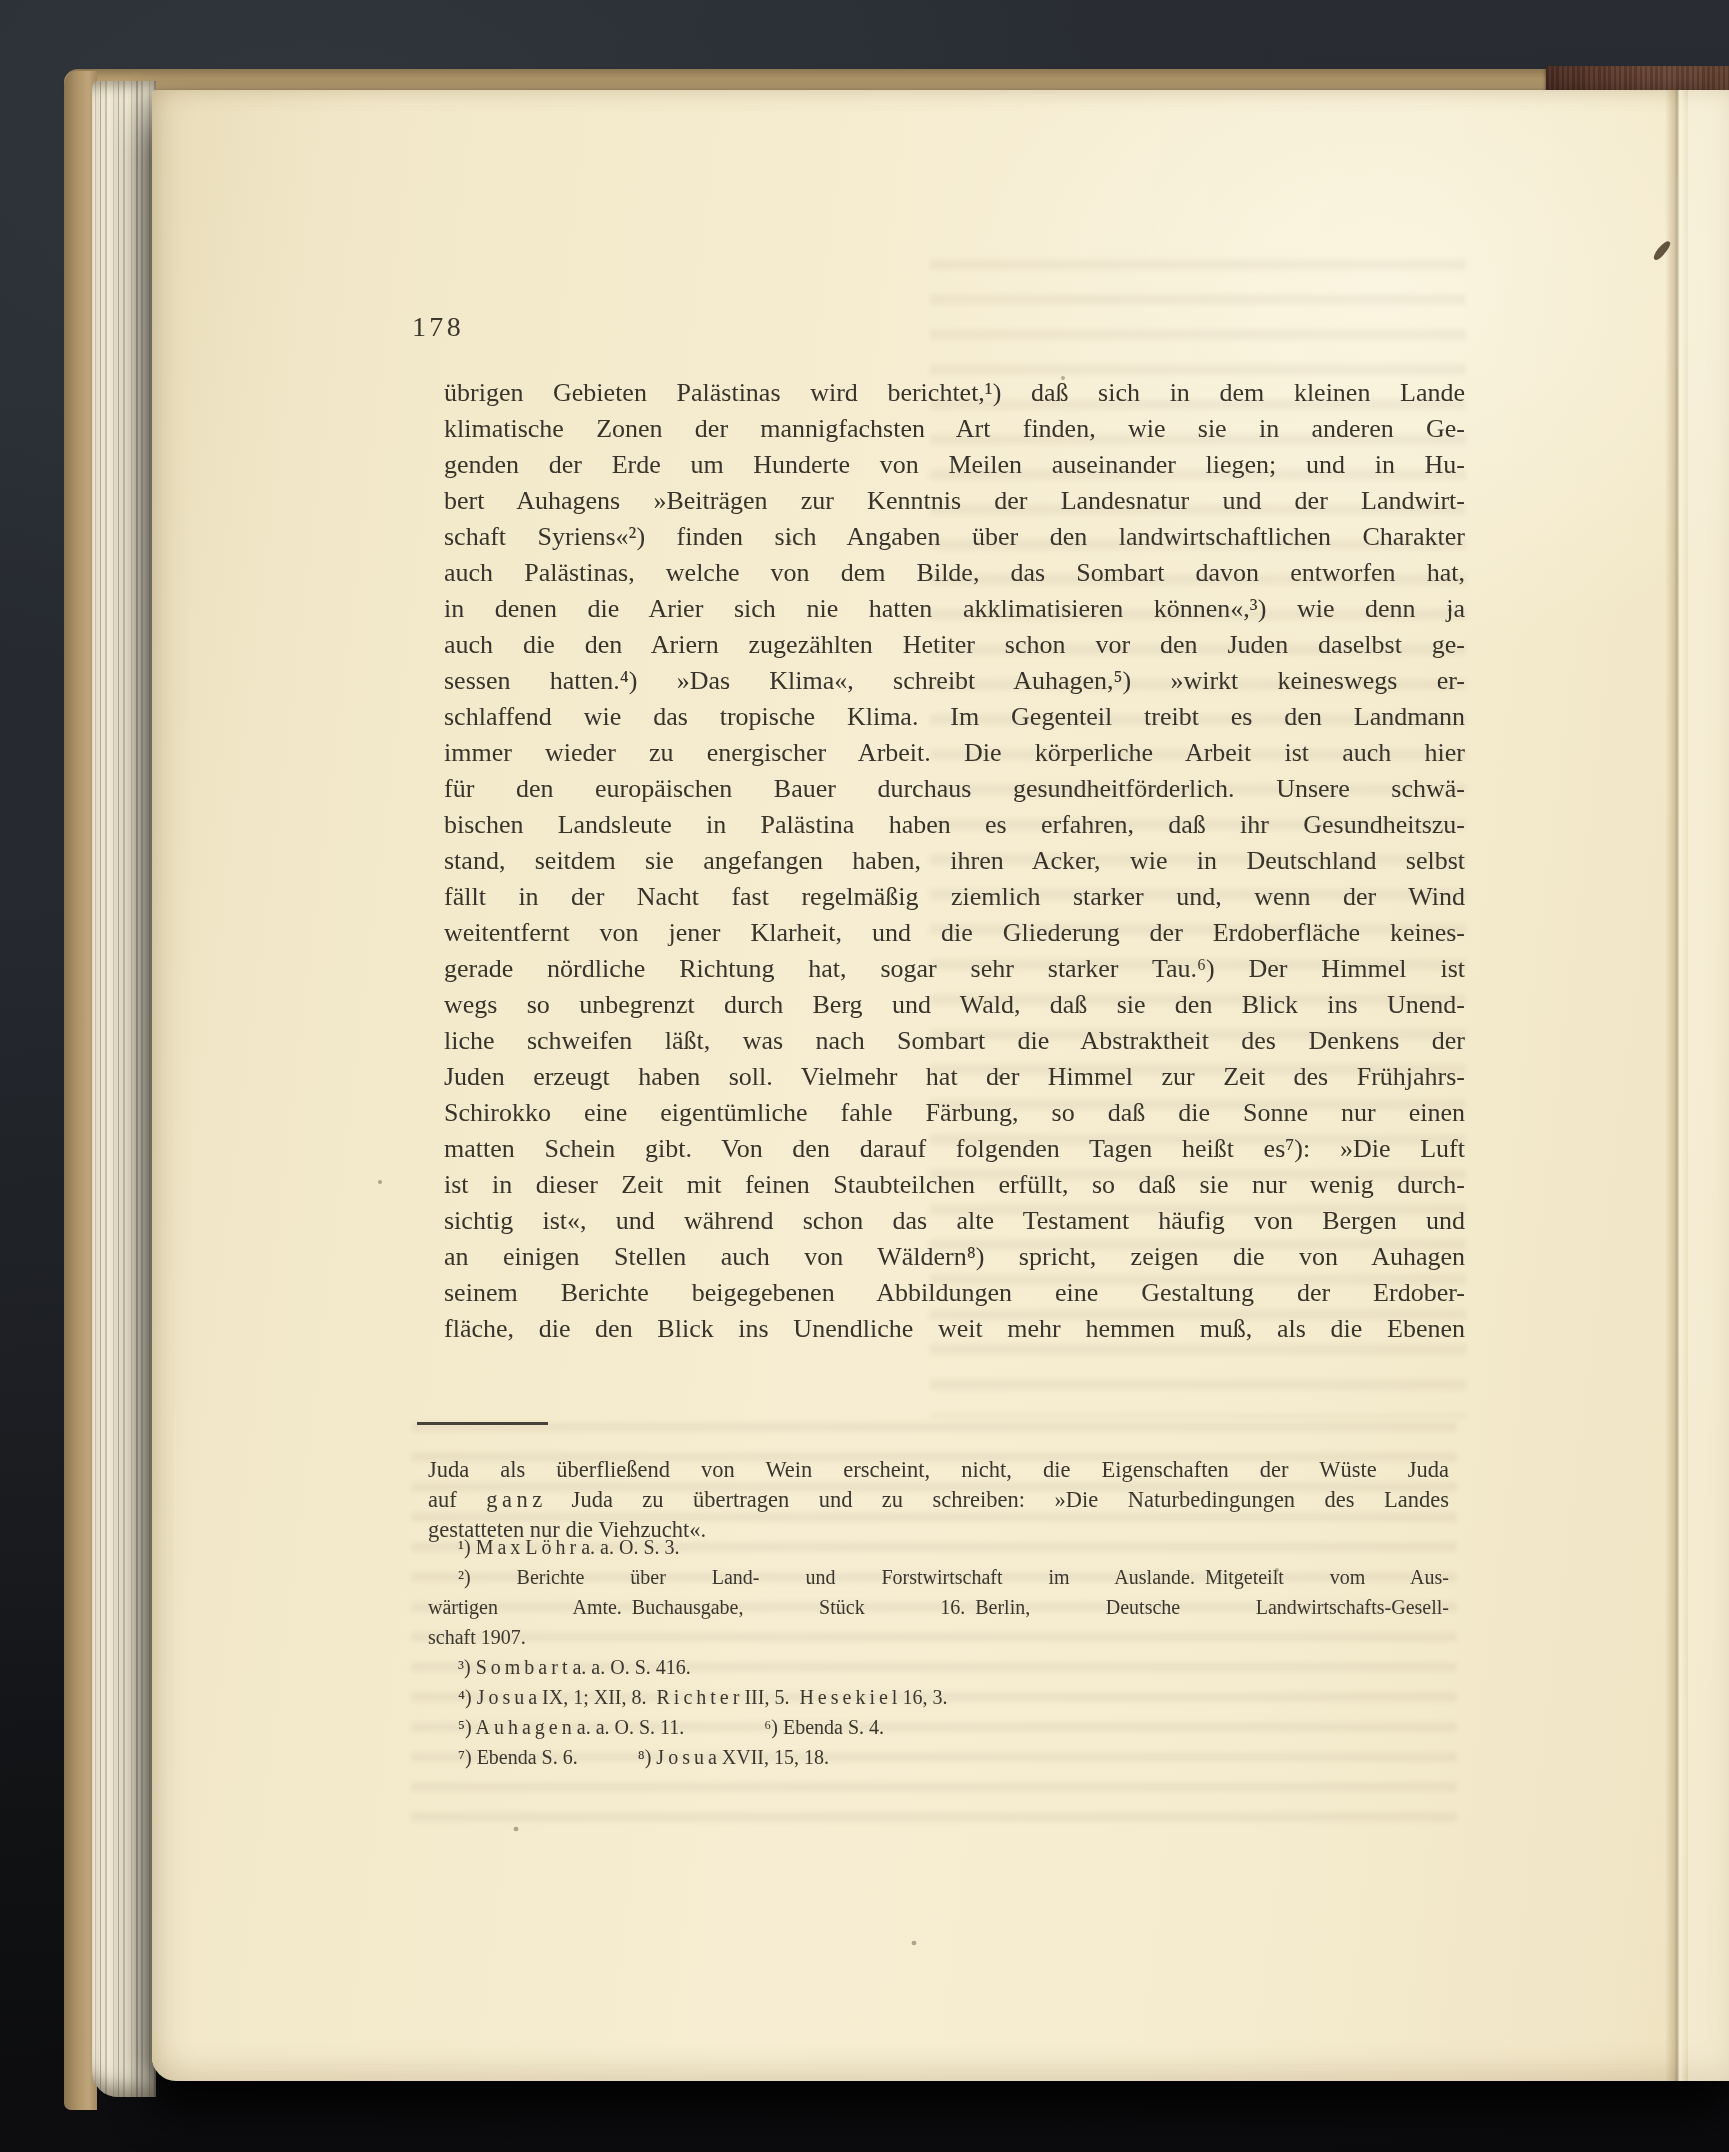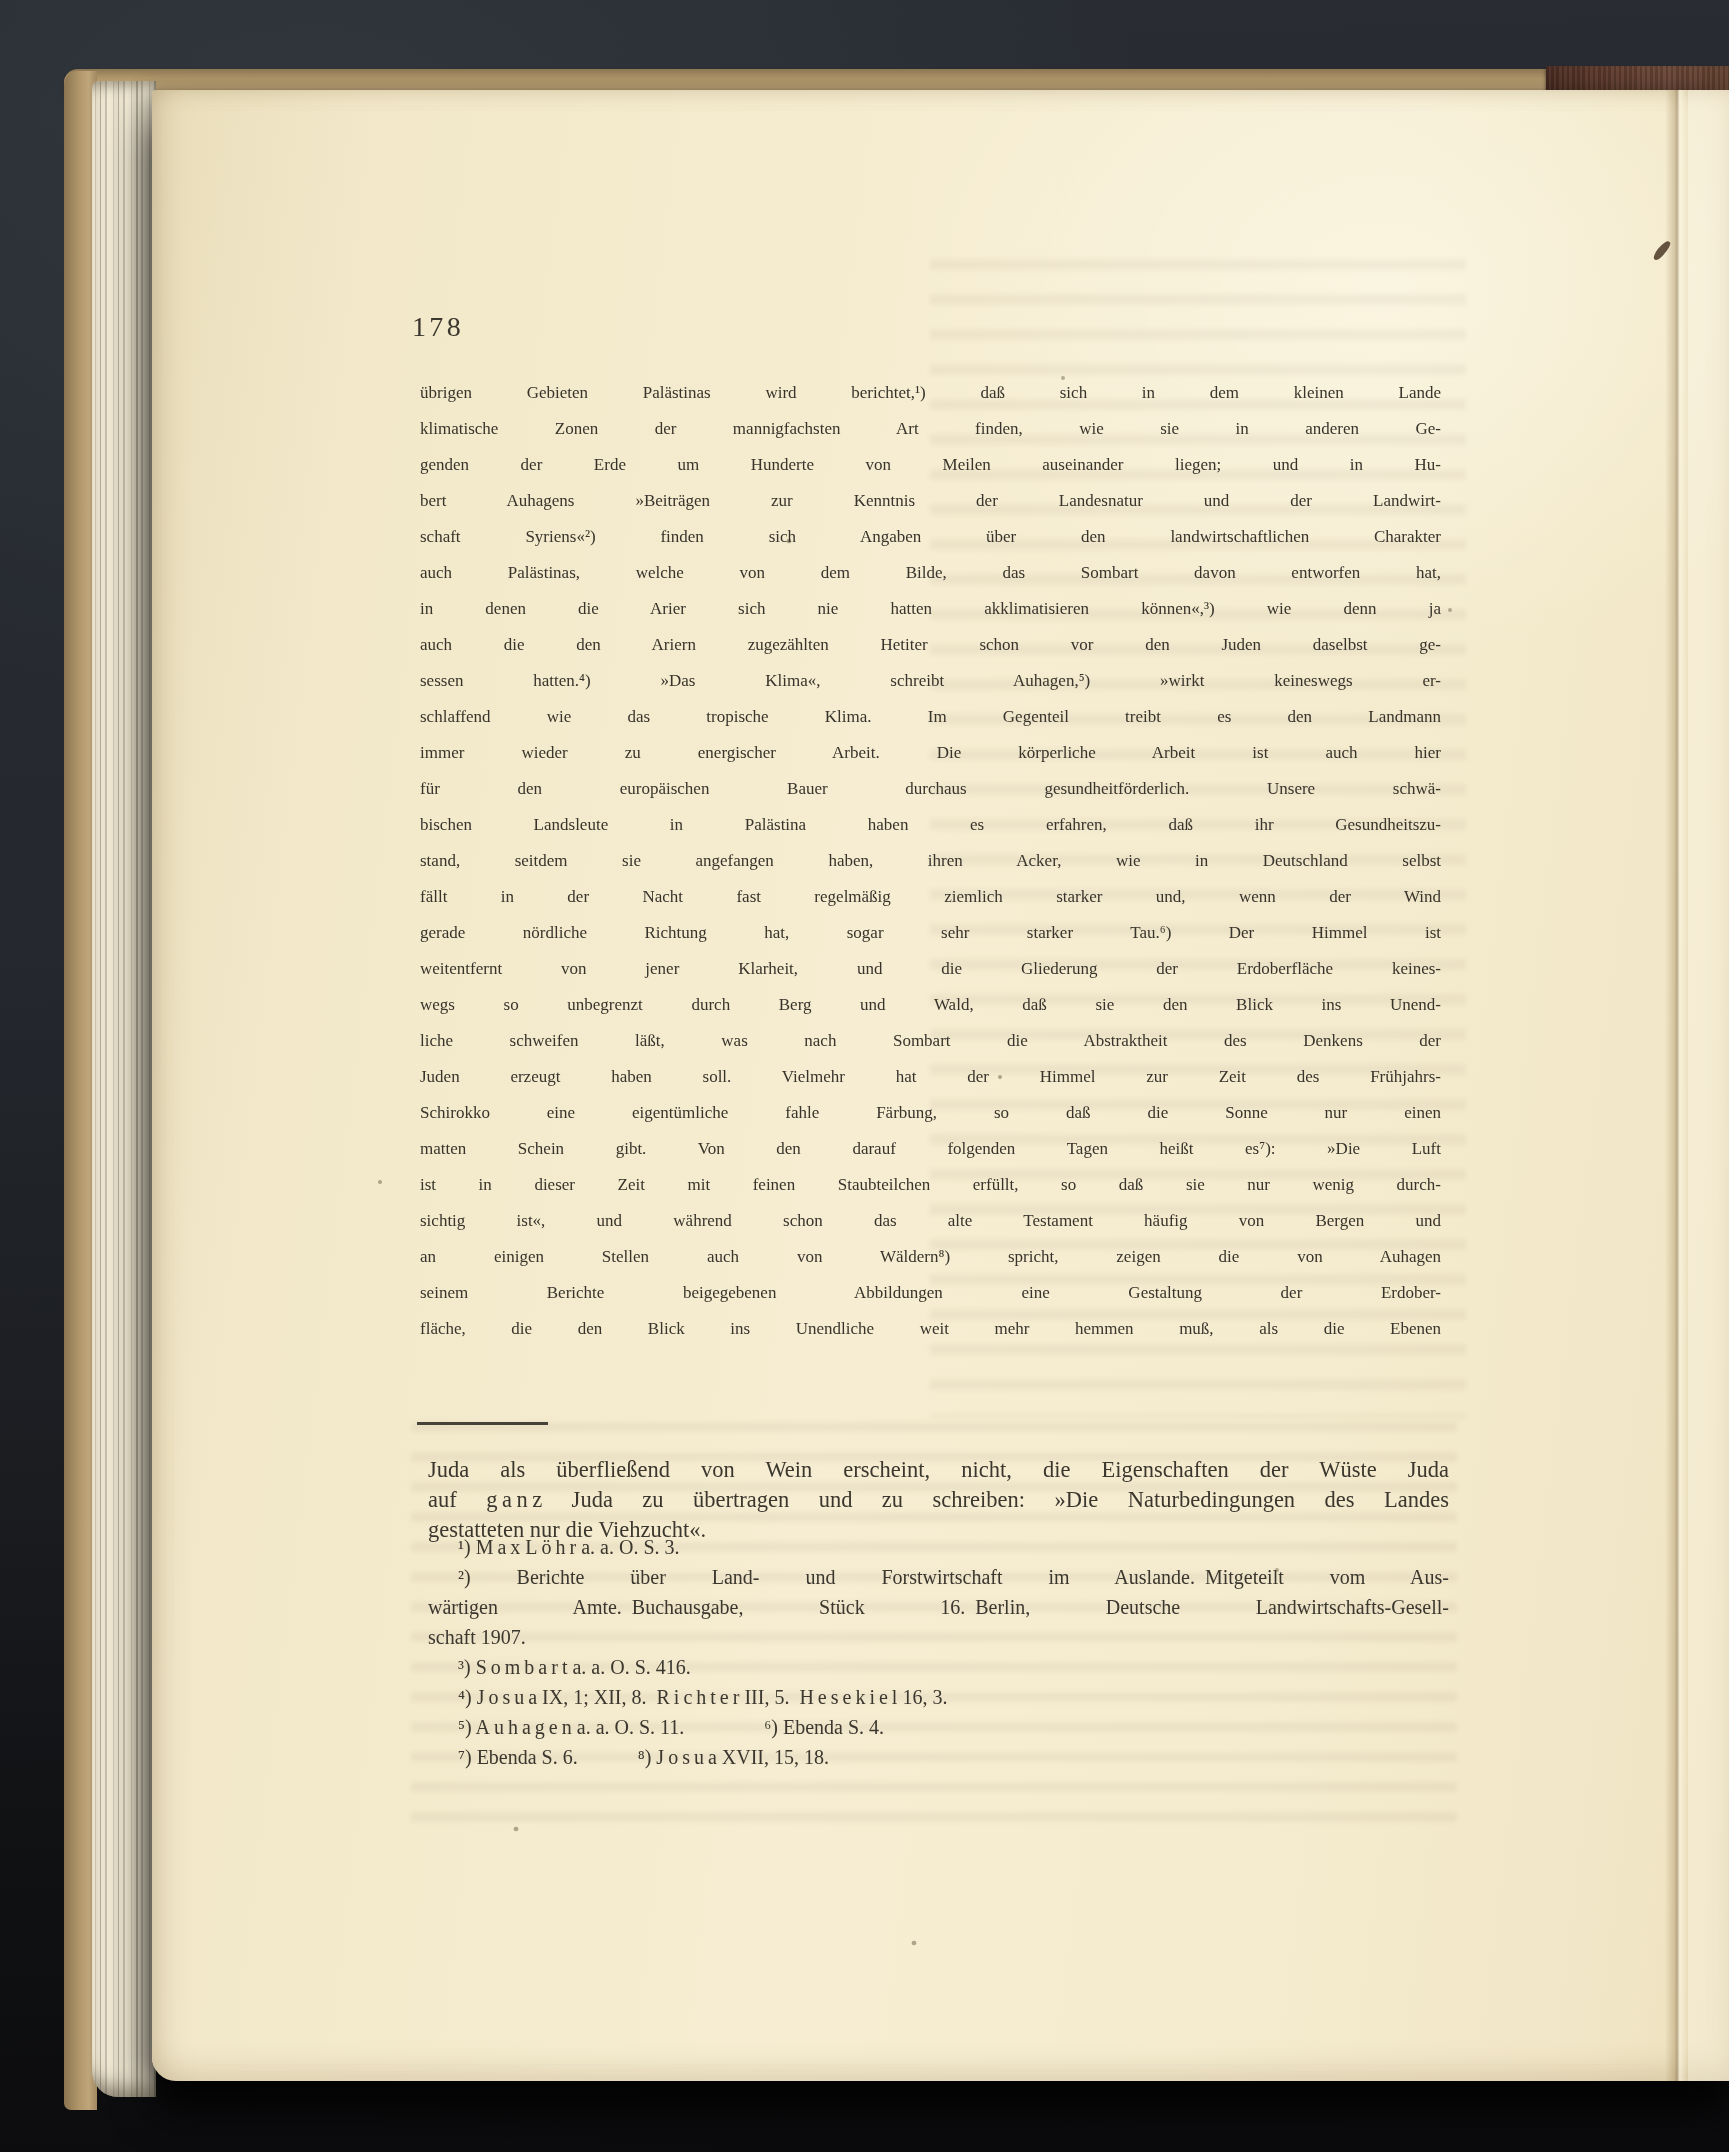--- a/index.html
+++ b/index.html
@@ -50,21 +50,21 @@
     background:repeating-linear-gradient(180deg,rgba(122,104,78,0.12) 0 11.2px,rgba(122,104,78,0) 11.2px 35px);}
   .ghost-b{left:259px;top:1332px;width:1046px;height:415px;
     background:repeating-linear-gradient(180deg,rgba(122,104,78,0.13) 0 10.4px,rgba(122,104,78,0) 10.4px 30px);}
   .specks{position:absolute;left:0;top:0;width:1.7px;height:1.7px;background:transparent;border-radius:50%;
     box-shadow:636px 450px 0 1.3px rgba(105,92,68,0.55), 847px 986px 0 0.9px rgba(105,92,68,0.5),
       363px 1738px 0 1.3px rgba(105,92,68,0.5), 1124px 1479px 0 0.9px rgba(105,92,68,0.45),
       761px 1852px 0 1.3px rgba(105,92,68,0.5), 1297px 519px 0 0.9px rgba(105,92,68,0.45),
       227px 1091px 0 0.9px rgba(105,92,68,0.5), 910px 287px 0 0.9px rgba(105,92,68,0.45);}
   
   .page-number{position:absolute;left:260px;top:221px;font-size:28px;letter-spacing:0.12em;color:#3c3830;}
-  .body-text{position:absolute;left:268px;top:285px;width:1021px;font-size:17px;line-height:36px;
+  .body-text{position:absolute;left:292px;top:285px;width:1021px;font-size:26px;line-height:36px;
     color:#38342b;hyphens:none;}
   .bodyline{text-align:justify;text-align-last:justify;height:36px;}
   .fn-rule{position:absolute;left:265px;top:1332px;width:131px;height:2.6px;background:#46423a;}
   .fn-cont{position:absolute;left:276px;top:1349px;width:1021px;font-size:22.5px;line-height:30px;color:#3b372e;margin-top:16px;}
   .fn-list{position:absolute;left:276px;top:1442px;width:1021px;font-size:20px;line-height:30px;color:#3b372e;}
   .fnline{text-align:left;}
   .just{text-align:justify;text-align-last:justify;}
 </style>
 </head>
 <body>
@@ -95,22 +95,22 @@
         <div class="bodyline">auch Palästinas, welche von dem Bilde, das Sombart davon entworfen hat,</div>
         <div class="bodyline">in denen die Arier sich nie hatten akklimatisieren können«,³) wie denn ja</div>
         <div class="bodyline">auch die den Ariern zugezählten Hetiter schon vor den Juden daselbst ge-</div>
         <div class="bodyline">sessen hatten.⁴)  »Das Klima«, schreibt Auhagen,⁵) »wirkt keineswegs er-</div>
         <div class="bodyline">schlaffend wie das tropische Klima.  Im Gegenteil treibt es den Landmann</div>
         <div class="bodyline">immer wieder zu energischer Arbeit.  Die körperliche Arbeit ist auch hier</div>
         <div class="bodyline">für den europäischen Bauer durchaus gesundheitförderlich.  Unsere schwä-</div>
         <div class="bodyline">bischen Landsleute in Palästina haben es erfahren, daß ihr Gesundheitszu-</div>
         <div class="bodyline">stand, seitdem sie angefangen haben, ihren Acker, wie in Deutschland selbst</div>
         <div class="bodyline">fällt in der Nacht fast regelmäßig ziemlich starker und, wenn der Wind</div>
+        <div class="bodyline">weitentfernt von jener Klarheit, und die Gliederung der Erdoberfläche keines-</div>
         <div class="bodyline">gerade nördliche Richtung hat, sogar sehr starker Tau.⁶)  Der Himmel ist</div>
-        <div class="bodyline">weitentfernt von jener Klarheit, und die Gliederung der Erdoberfläche keines-</div>
         <div class="bodyline">wegs so unbegrenzt durch Berg und Wald, daß sie den Blick ins Unend-</div>
         <div class="bodyline">liche schweifen läßt, was nach Sombart die Abstraktheit des Denkens der</div>
         <div class="bodyline">Juden erzeugt haben soll.  Vielmehr hat der Himmel zur Zeit des Frühjahrs-</div>
         <div class="bodyline">Schirokko eine eigentümliche fahle Färbung, so daß die Sonne nur einen</div>
         <div class="bodyline">matten Schein gibt.  Von den darauf folgenden Tagen heißt es⁷): »Die Luft</div>
         <div class="bodyline">ist in dieser Zeit mit feinen Staubteilchen erfüllt, so daß sie nur wenig durch-</div>
         <div class="bodyline">sichtig ist«, und während schon das alte Testament häufig von Bergen und</div>
         <div class="bodyline">an einigen Stellen auch von Wäldern⁸) spricht, zeigen die von Auhagen</div>
         <div class="bodyline">seinem Berichte beigegebenen Abbildungen eine Gestaltung der Erdober-</div>
         <div class="bodyline">fläche, die den Blick ins Unendliche weit mehr hemmen muß, als die Ebenen</div>

